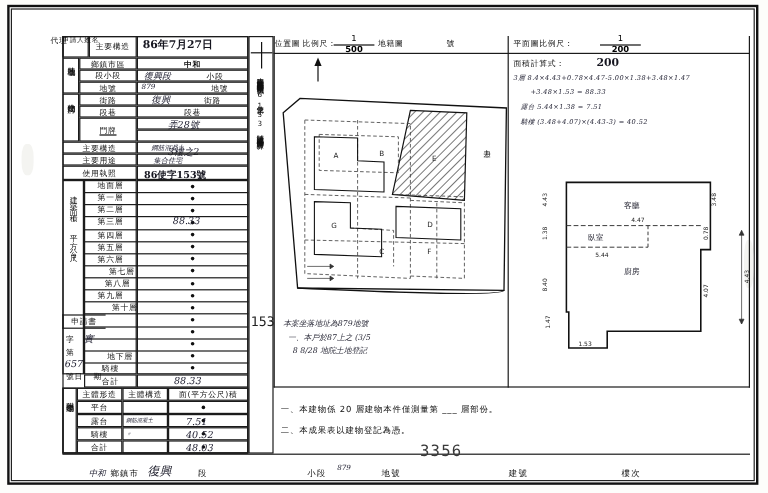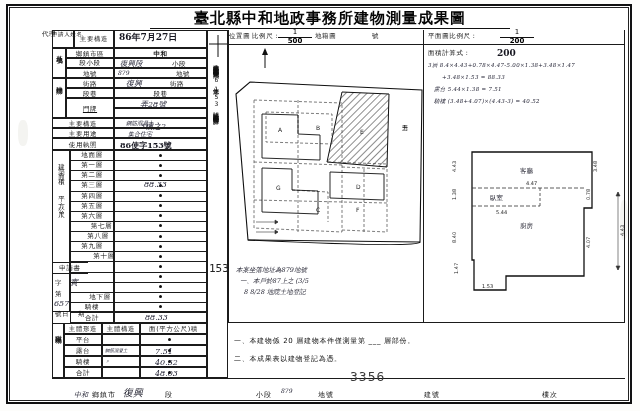--- a/index.html
+++ b/index.html
@@ -60,21 +60,20 @@
 <body>
 
 <div id="page">
 
   <div class="scan-border"></div>
   <div class="scan-border2"></div>
 
   <div class="smear" style="left:18px;top:120px;width:10px;height:26px;"></div>
   <div class="smear" style="left:620px;top:200px;width:8px;height:40px;"></div>
 
-  <div class="title">臺北縣中和地政事務所建物測量成果圖</div>
 
   <div class="bx" id="ltab"></div>
 
   <div class="lbl" style="left:42px;top:31px;width:10px;">代理</div>
 
   <div class="vr" style="left:52px;top:30px;height:18px;"></div>
   <div class="bx" style="left:52px;top:30px;width:22px;height:18px;"></div>
   <div class="lblc" style="left:52px;top:32px;width:22px;font-size:5.5px;">申請人姓名</div>
 
   <div class="bx" style="left:74px;top:30px;width:40px;height:18px;"></div>
@@ -381,15 +380,15 @@
   <div class="hr" style="left:52px;top:378px;width:573px;"></div>
   <div class="footer-lbl" style="left:92px;top:390px;">鄉鎮市</div>
   <div class="hw" style="left:74px;top:390px;font-size:7px;">中和</div>
   <div class="footer-hw" style="left:123px;top:386px;">復興</div>
   <div class="footer-lbl" style="left:165px;top:390px;">段</div>
   <div class="footer-lbl" style="left:256px;top:390px;">小段</div>
   <div class="hw" style="left:281px;top:387px;font-size:6px;">879</div>
   <div class="footer-lbl" style="left:318px;top:390px;">地號</div>
   <div class="big-num" style="left:350px;top:369px;">3356</div>
   <div class="footer-lbl" style="left:424px;top:390px;">建號</div>
-  <div class="footer-lbl" style="left:518px;top:390px;margin-left:24px;">樓次</div>
+  <div class="footer-lbl" style="left:518px;top:390px;">樓次</div>
 
 </div>
 
 </body></html>

